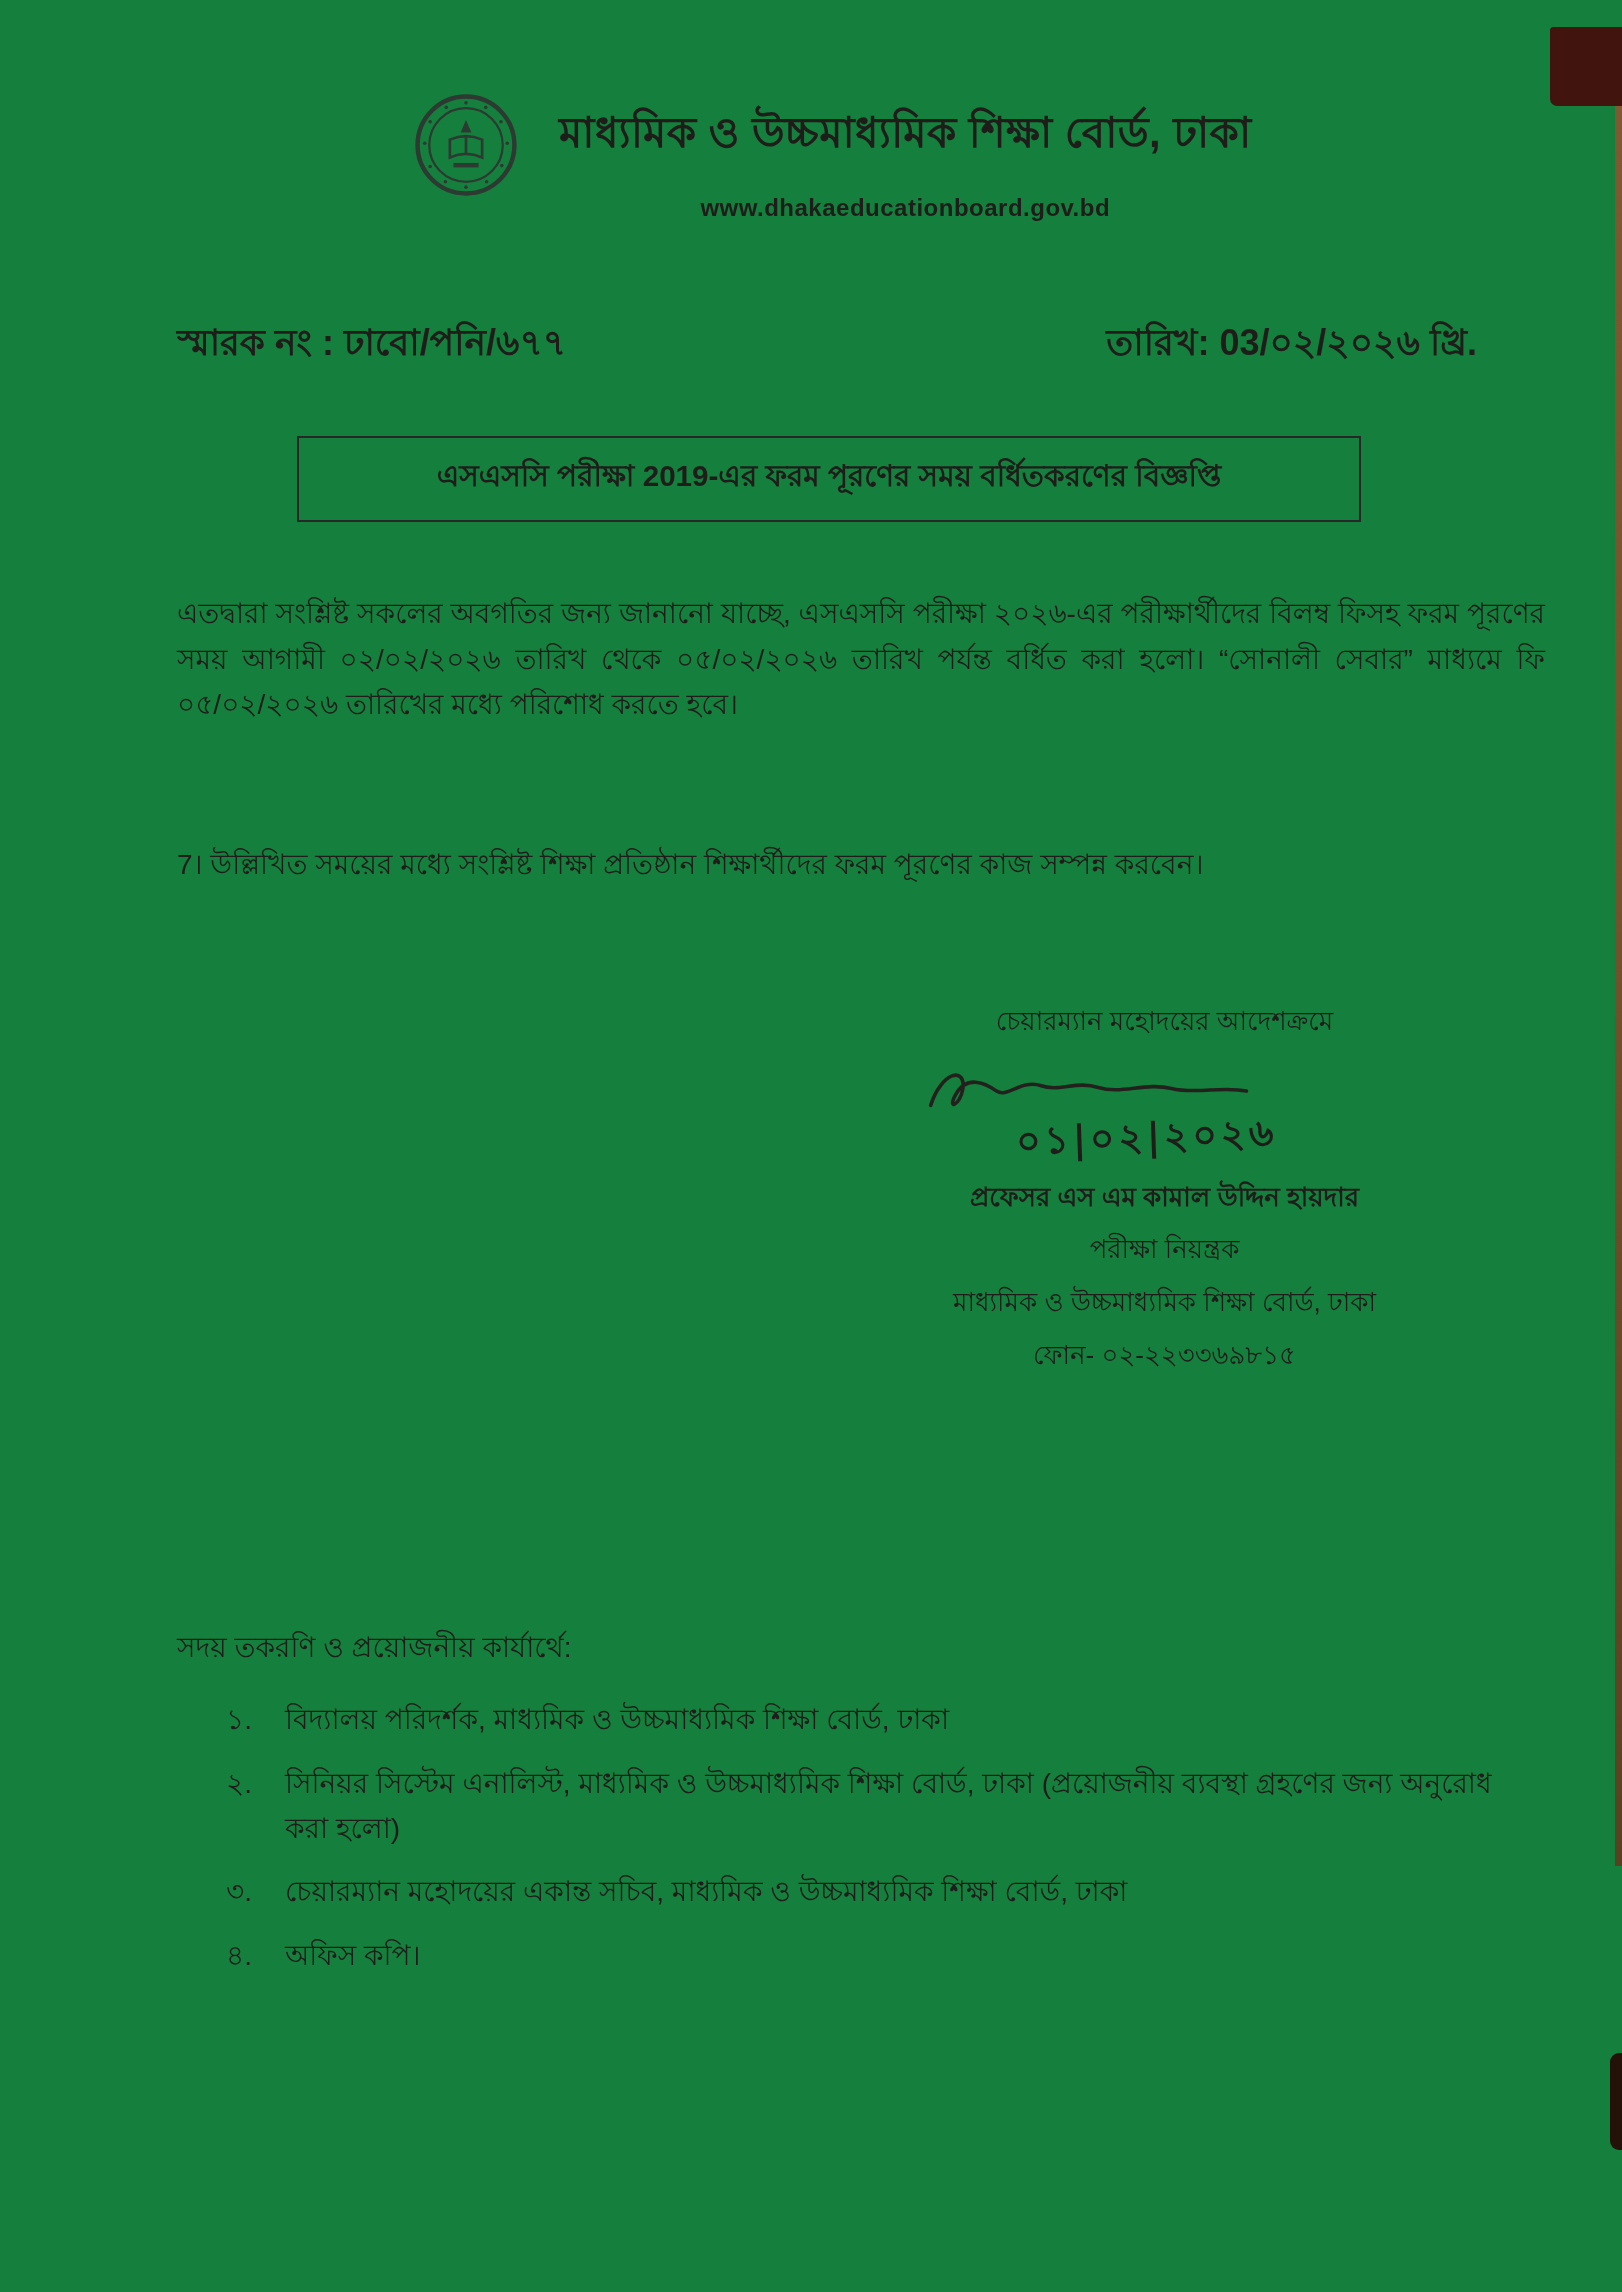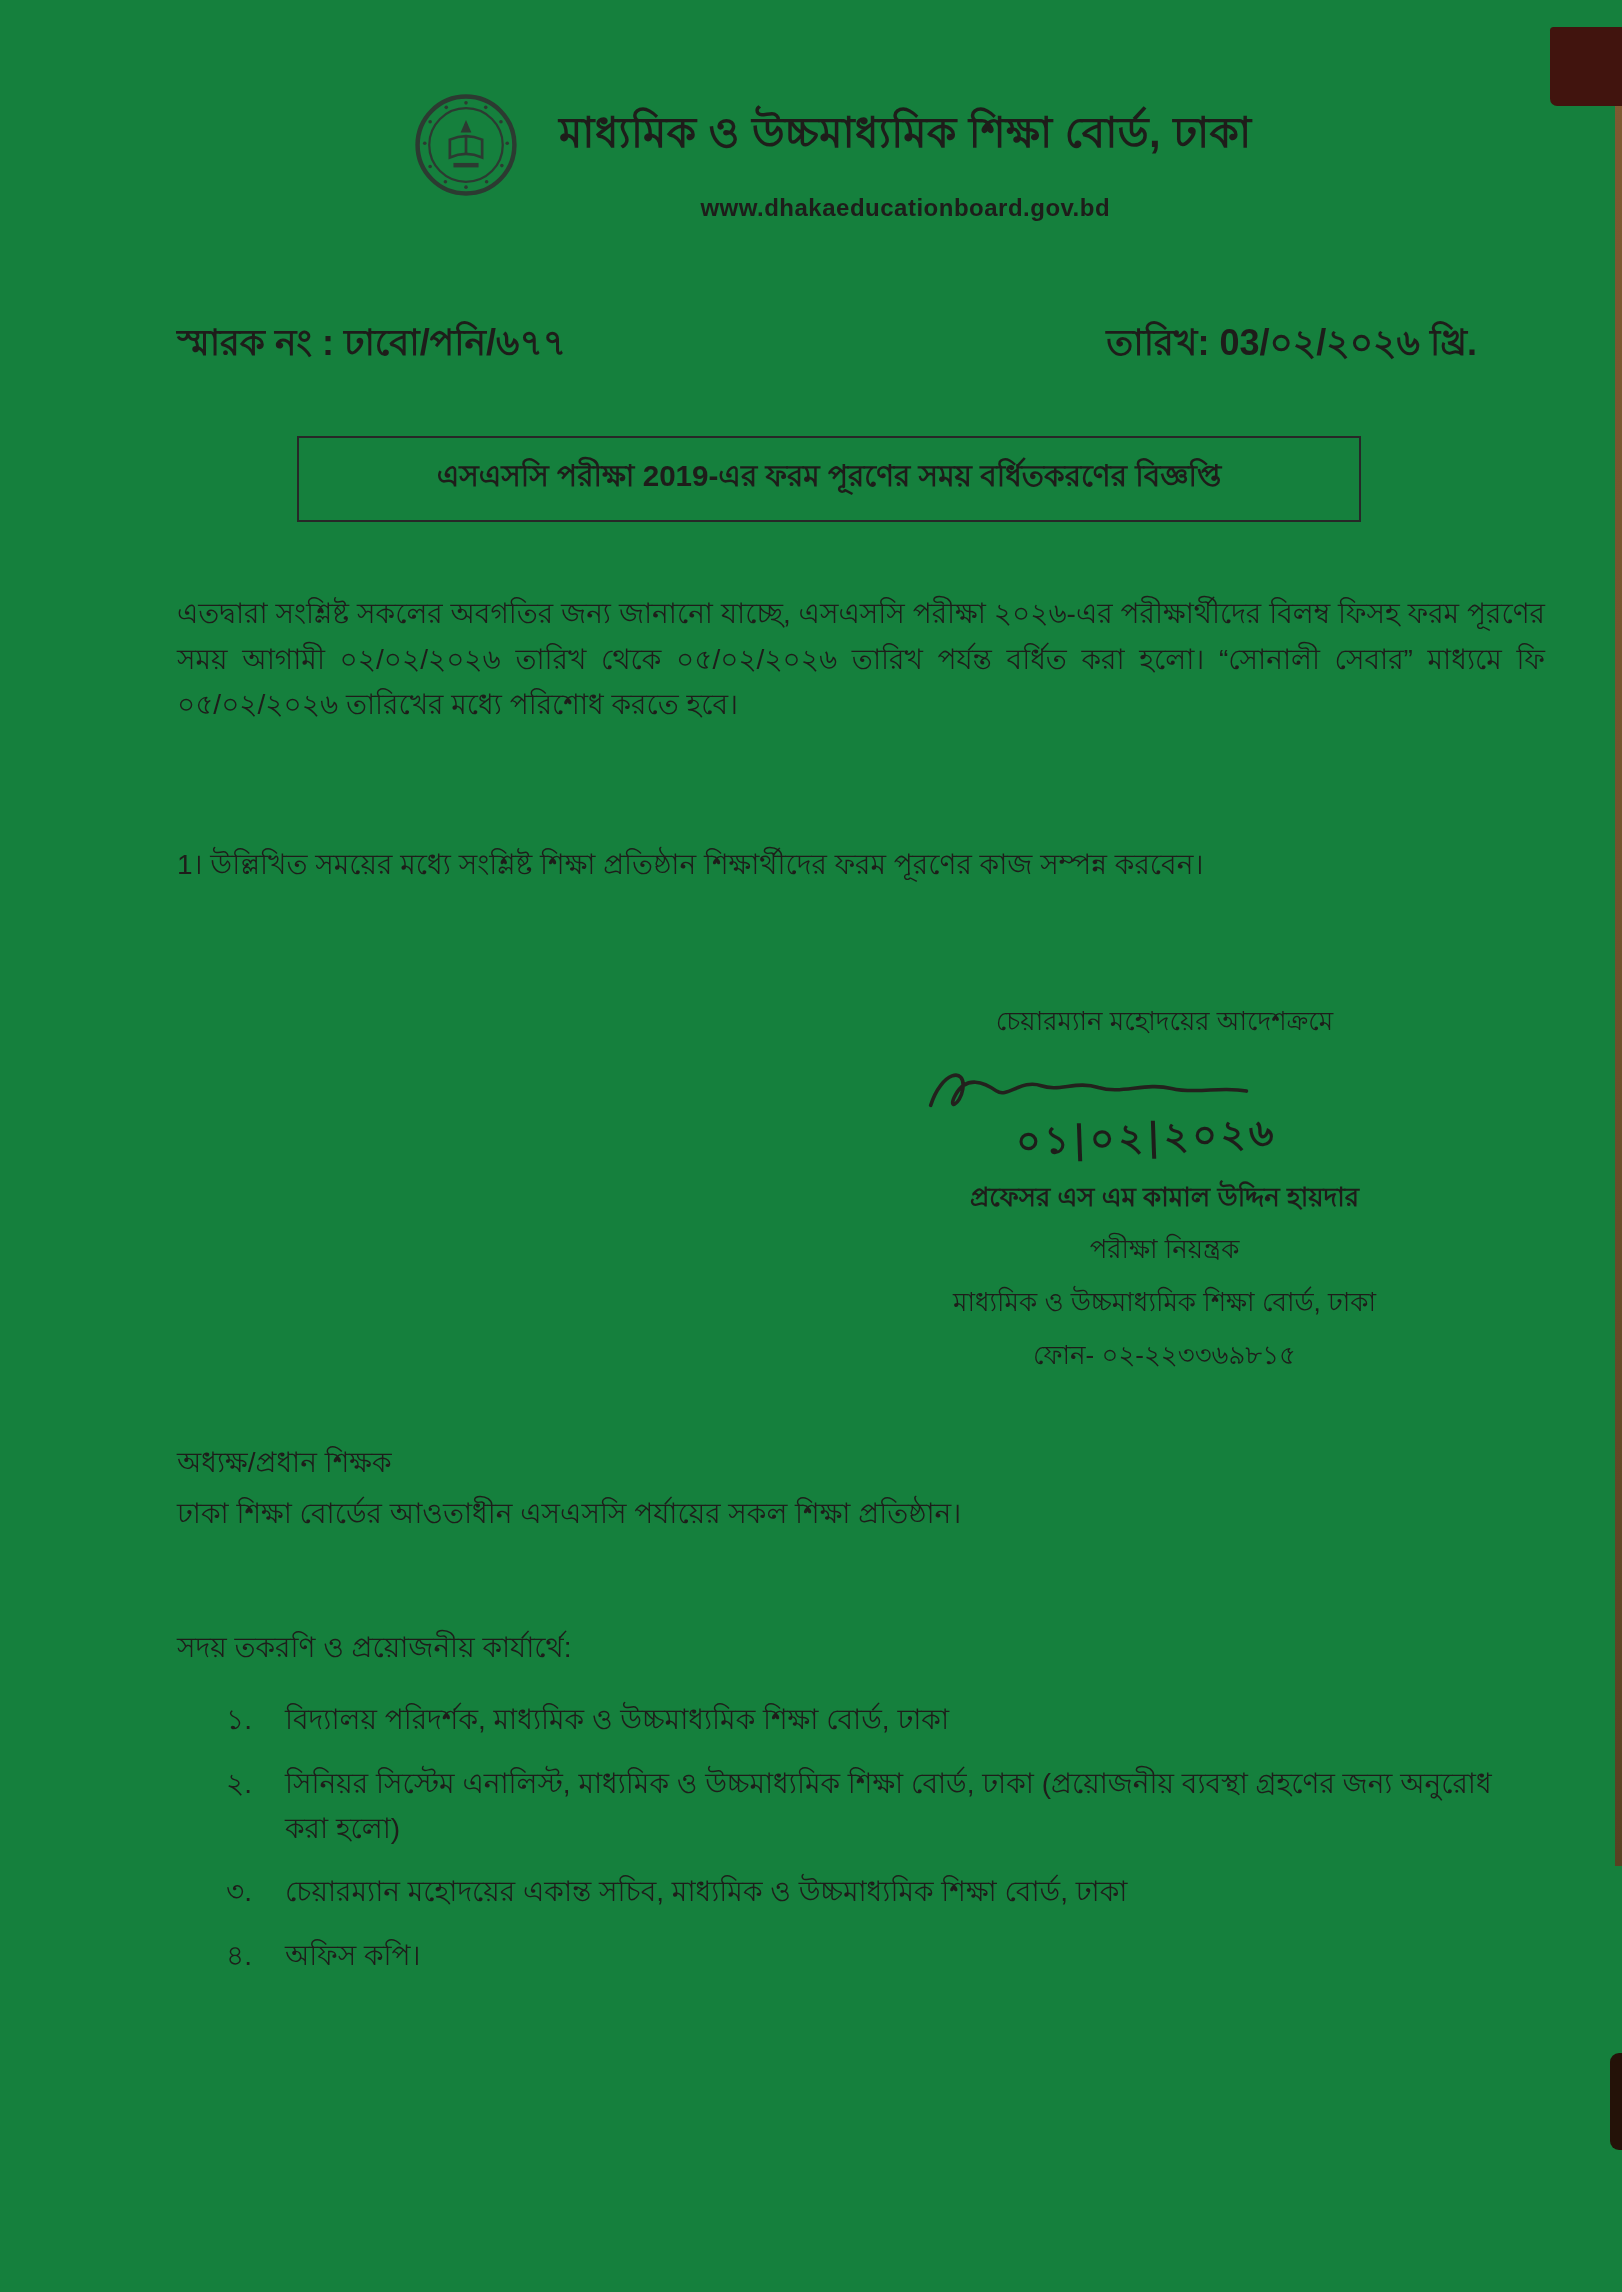--- a/index.html
+++ b/index.html
@@ -129,38 +129,34 @@
   <div class="memo-row">
     <span>স্মারক নং : ঢাবো/পনি/৬৭৭</span>
     <span>তারিখ: 03/০২/২০২৬ খ্রি.</span>
   </div>
 
   <div class="subject-box">
     <span>এসএসসি পরীক্ষা 2019-এর ফরম পূরণের সময় বর্ধিতকরণের বিজ্ঞপ্তি</span>
   </div>
 
   <p class="para para1">এতদ্বারা সংশ্লিষ্ট সকলের অবগতির জন্য জানানো যাচ্ছে, এসএসসি পরীক্ষা ২০২৬-এর  পরীক্ষার্থীদের বিলম্ব ফিসহ ফরম পূরণের সময় আগামী ০২/০২/২০২৬ তারিখ থেকে ০৫/০২/২০২৬ তারিখ পর্যন্ত বর্ধিত করা হলো। “সোনালী সেবার” মাধ্যমে ফি ০৫/০২/২০২৬ তারিখের মধ্যে পরিশোধ করতে হবে।</p>
-  <p class="para para2">1। উল্লিখিত সময়ের মধ্যে সংশ্লিষ্ট শিক্ষা প্রতিষ্ঠান শিক্ষার্থীদের ফরম পূরণের কাজ সম্পন্ন করবেন।</p>
+  <p class="para para2">7। উল্লিখিত সময়ের মধ্যে সংশ্লিষ্ট শিক্ষা প্রতিষ্ঠান শিক্ষার্থীদের ফরম পূরণের কাজ সম্পন্ন করবেন।</p>
 
   <div class="sign-block">
     <div class="by-order">চেয়ারম্যান মহোদয়ের আদেশক্রমে</div>
     <svg class="sig-svg" width="358" height="66" viewBox="0 0 400 74" aria-hidden="true">
       <path d="M18 52 C30 14, 58 8, 54 34 C51 52, 36 58, 46 40 C58 18, 78 26, 92 36 C104 44, 120 22, 142 30 C162 37, 182 24, 206 32 C232 40, 258 26, 288 33 C316 40, 344 30, 372 36" fill="none" stroke="#23211d" stroke-width="4" stroke-linecap="round"></path>
     </svg>
     <div class="hand-date">০১|০২|২০২৬</div>
     <div class="sig-line sig-name">প্রফেসর এস এম কামাল উদ্দিন হায়দার</div>
     <div class="sig-line">পরীক্ষা নিয়ন্ত্রক</div>
     <div class="sig-line">মাধ্যমিক ও উচ্চমাধ্যমিক শিক্ষা বোর্ড, ঢাকা</div>
     <div class="sig-line">ফোন- ০২-২২৩৩৬৯৮১৫</div>
   </div>
 
-  <div class="addressee">
-    <div>অধ্যক্ষ/প্রধান শিক্ষক</div>
-    <div>ঢাকা শিক্ষা বোর্ডের আওতাধীন এসএসসি পর্যায়ের সকল শিক্ষা প্রতিষ্ঠান।</div>
-  </div>
 
   <div class="cc-heading">সদয় তকরণি ও প্রয়োজনীয় কার্যার্থে:</div>
   <ol class="cc-list">
     <li class="cc-item">
       <span class="cc-num">১.</span>
       <span class="cc-txt">বিদ্যালয় পরিদর্শক, মাধ্যমিক ও উচ্চমাধ্যমিক শিক্ষা বোর্ড, ঢাকা</span>
     </li>
     <li class="cc-item">
       <span class="cc-num">২.</span>
       <span class="cc-txt">সিনিয়র সিস্টেম এনালিস্ট, মাধ্যমিক ও উচ্চমাধ্যমিক শিক্ষা বোর্ড, ঢাকা (প্রয়োজনীয় ব্যবস্থা গ্রহণের জন্য অনুরোধ করা হলো)</span>

